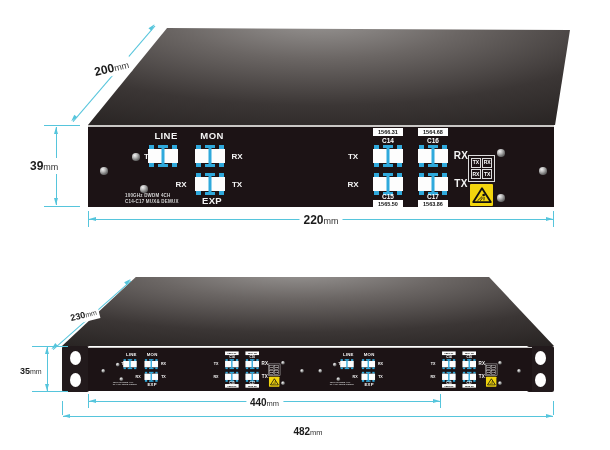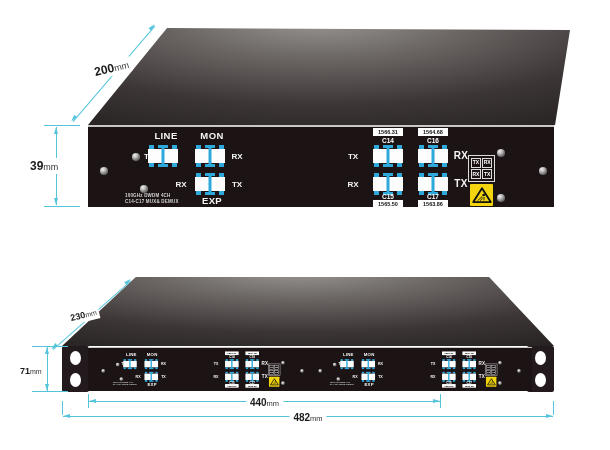--- a/index.html
+++ b/index.html
@@ -226,20 +226,30 @@
     <i class="htick" style="left:24px;top:0;width:36px"></i>
     <i class="htick" style="left:24px;top:81px;width:36px"></i>
     <i class="vline" style="left:36px;top:2px;height:78px"></i>
     <i class="arr U" style="left:33.5px;top:2px"></i>
     <i class="arr D" style="left:33.5px;top:73px"></i>
     <span class="vlabel" style="left:8px;top:33px">
       <b>39</b><span class="unit">mm</span>
     </span>
   </div>
 
+  <div class="hdim" style="left:88px;top:211px;width:466px;height:18px">
+    <i class="tick" style="left:0;height:16px"></i>
+    <i class="tick" style="right:0;height:16px"></i>
+    <i class="hline" style="top:8px"></i>
+    <i class="arr L" style="left:1px;top:5.5px"></i>
+    <i class="arr R" style="right:1px;top:5.5px"></i>
+    <div class="dim-label" style="top:1px">
+      <b>220</b><span class="unit">mm</span>
+    </div>
+  </div>
 
 
   <div class="lid" id="lid-rack"></div>
 
   <div class="ear" id="ear-left">
     <i class="oval t"></i>
     <i class="oval b"></i>
   </div>
   <div class="ear" id="ear-right">
     <i class="oval t"></i>
@@ -496,39 +506,39 @@
     <b>230</b><span class="unit">mm</span>
   </div>
 
   <div class="vdim" style="left:12px;top:346px;width:58px;height:46px">
     <i class="htick" style="left:20px;top:0;width:36px"></i>
     <i class="htick" style="left:20px;top:45px;width:36px"></i>
     <i class="vline" style="left:35px;top:1px;height:44px"></i>
     <i class="arr U" style="left:32.5px;top:1px"></i>
     <i class="arr D" style="left:32.5px;top:38px"></i>
     <span class="vlabel sm" style="left:6px;top:16px">
-      <b>71</b><span class="unit">mm</span>
+      <b>35</b><span class="unit">mm</span>
     </span>
   </div>
 
   <div class="hdim small" style="left:88px;top:394px;width:353px;height:16px">
     <i class="tick" style="left:0;height:14px"></i>
     <i class="tick" style="right:0;height:14px"></i>
     <i class="hline" style="top:7px"></i>
     <i class="arr L" style="left:1px;top:4.5px"></i>
     <i class="arr R" style="right:1px;top:4.5px"></i>
     <div class="dim-label" style="top:0">
       <b>440</b><span class="unit">mm</span>
     </div>
   </div>
 
   <div class="hdim small" style="left:62px;top:409px;width:492px;height:16px">
     <i class="tick" style="left:0;height:14px;top:-8px"></i>
     <i class="tick" style="right:0;height:14px;top:-8px"></i>
     <i class="hline" style="top:7px"></i>
     <i class="arr L" style="left:1px;top:4.5px"></i>
     <i class="arr R" style="right:1px;top:4.5px"></i>
-    <div class="dim-label" style="top:0">
+    <div class="dim-label" style="top:14px">
       <b>482</b><span class="unit">mm</span>
     </div>
   </div>
 
 </div>
 
 </body></html>

